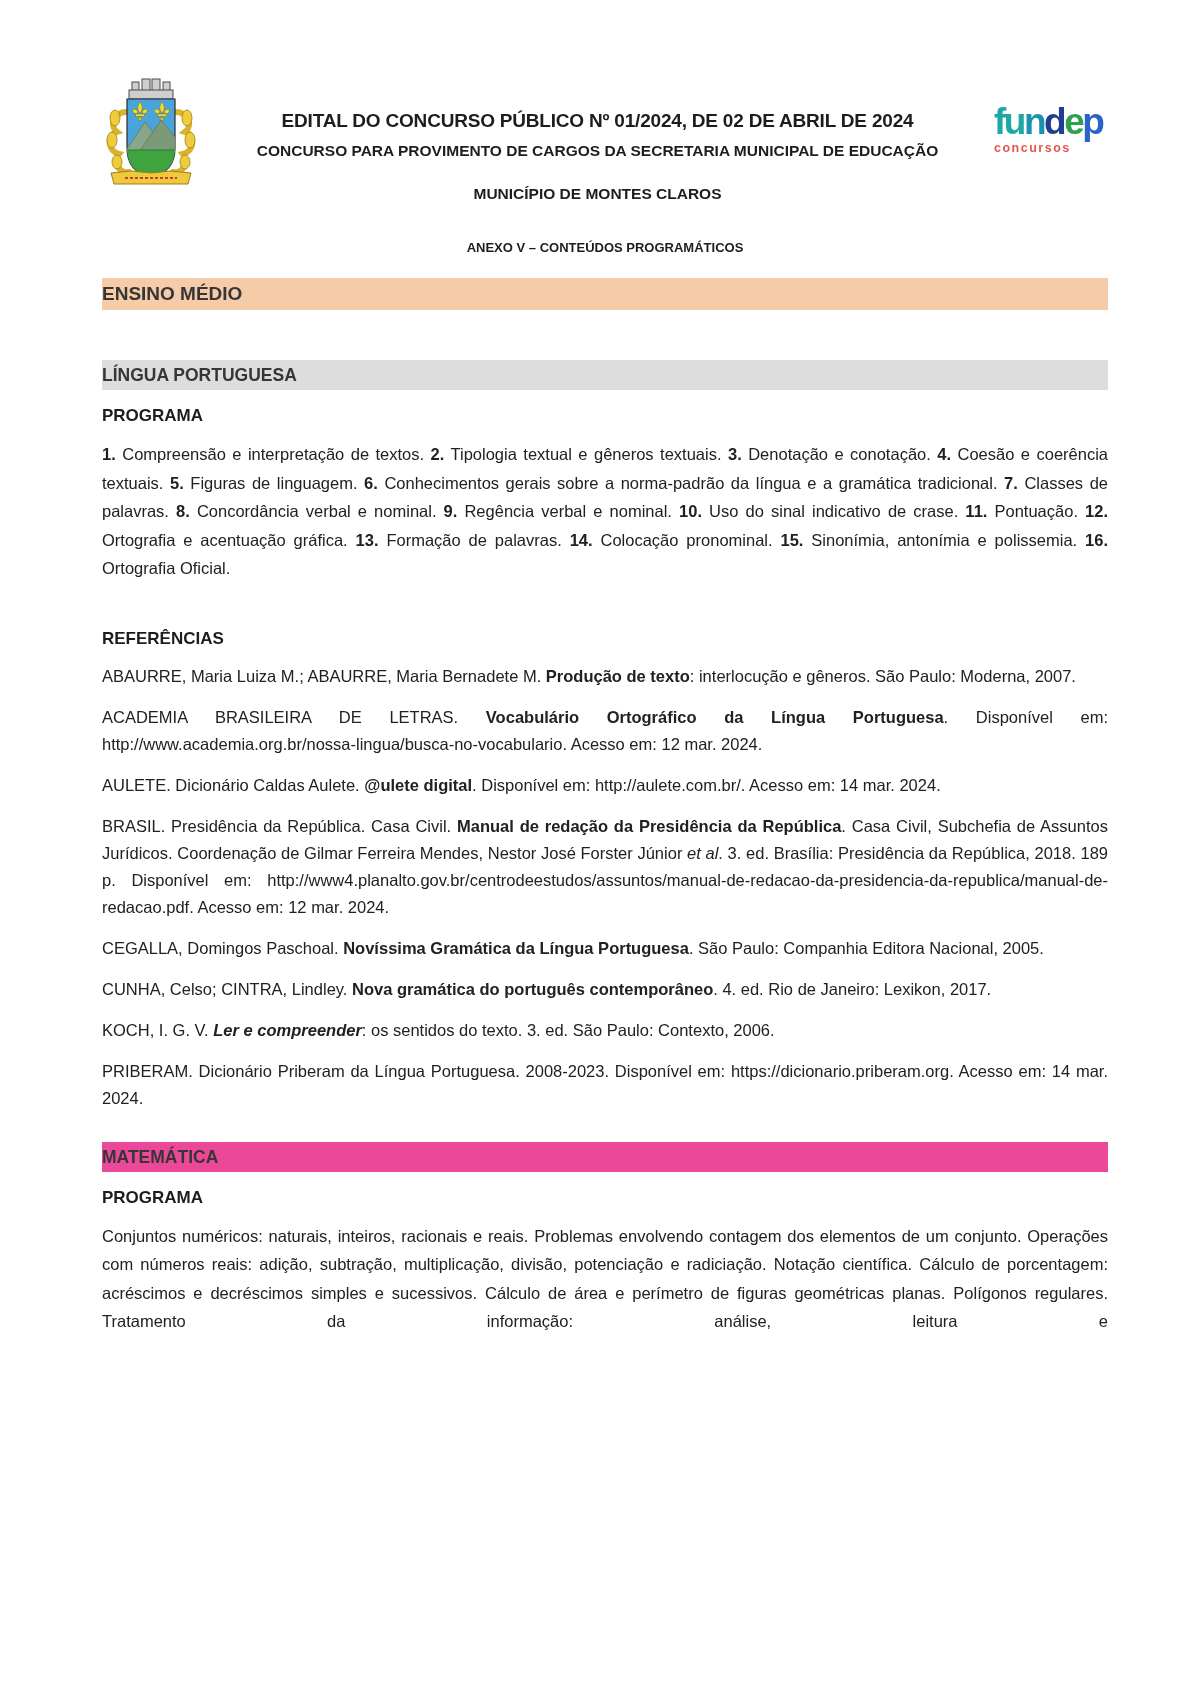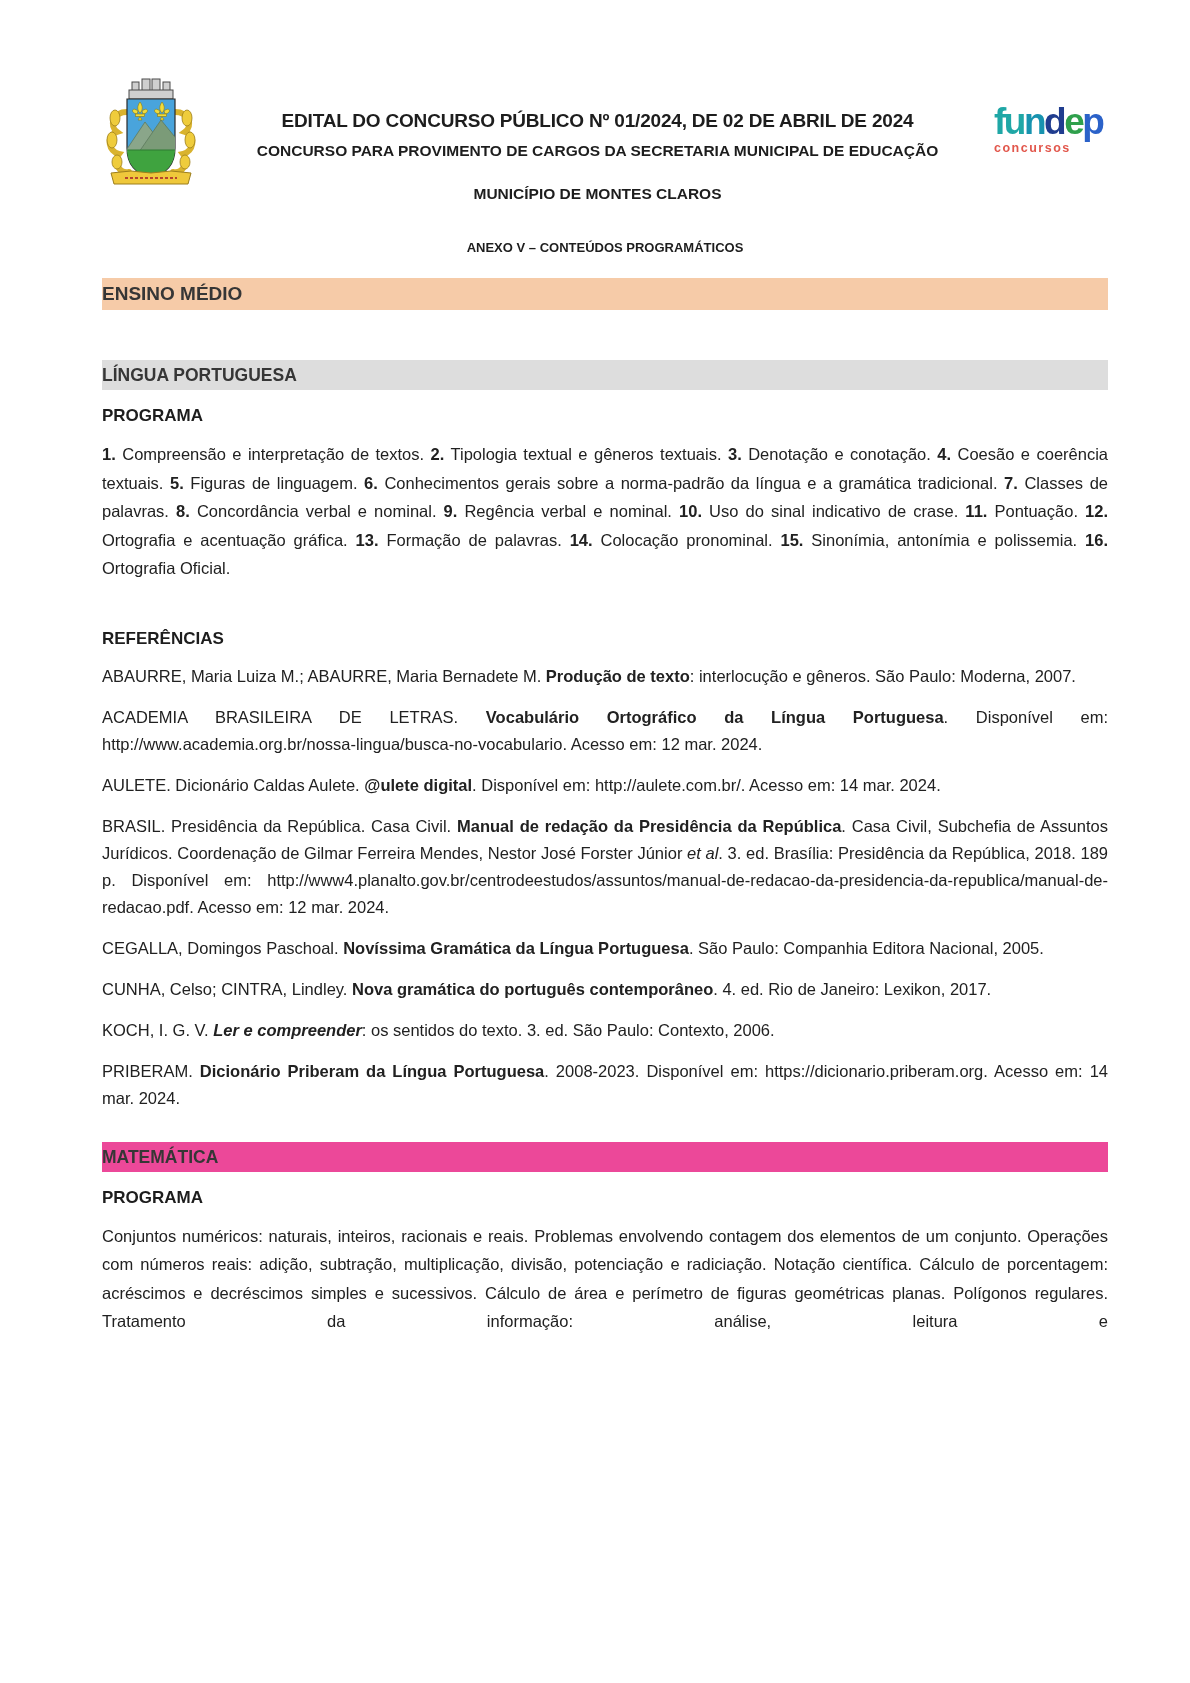--- a/index.html
+++ b/index.html
@@ -128,21 +128,21 @@
 
       <div class="refs-head">REFERÊNCIAS</div>
 
       <p class="ref"><span>ABAURRE, Maria Luiza M.; ABAURRE, Maria Bernadete M. </span><span style="font-weight: bold;">Produção de texto</span><span>: interlocução e gêneros. São Paulo: Moderna, 2007.</span></p>
       <p class="ref"><span>ACADEMIA BRASILEIRA DE LETRAS. </span><span style="font-weight: bold;">Vocabulário Ortográfico da Língua Portuguesa</span><span>. Disponível em: http://www.academia.org.br/nossa-lingua/busca-no-vocabulario. Acesso em: 12 mar. 2024.</span></p>
       <p class="ref"><span>AULETE. Dicionário Caldas Aulete. </span><span style="font-weight: bold;">@ulete digital</span><span>. Disponível em: http://aulete.com.br/. Acesso em: 14 mar. 2024.</span></p>
       <p class="ref"><span>BRASIL. Presidência da República. Casa Civil. </span><span style="font-weight: bold;">Manual de redação da Presidência da República</span><span>. Casa Civil, Subchefia de Assuntos Jurídicos. Coordenação de Gilmar Ferreira Mendes, Nestor José Forster Júnior </span><span style="font-style: italic;">et al</span><span>. 3. ed. Brasília: Presidência da República, 2018. 189 p. Disponível em: http://www4.planalto.gov.br/centrodeestudos/assuntos/manual-de-redacao-da-presidencia-da-republica/manual-de-redacao.pdf. Acesso em: 12 mar. 2024.</span></p>
       <p class="ref"><span>CEGALLA, Domingos Paschoal. </span><span style="font-weight: bold;">Novíssima Gramática da Língua Portuguesa</span><span>. São Paulo: Companhia Editora Nacional, 2005.</span></p>
       <p class="ref"><span>CUNHA, Celso; CINTRA, Lindley. </span><span style="font-weight: bold;">Nova gramática do português contemporâneo</span><span>. 4. ed. Rio de Janeiro: Lexikon, 2017.</span></p>
       <p class="ref"><span>KOCH, I. G. V. </span><span style="font-weight: bold; font-style: italic;">Ler e compreender</span><span>: os sentidos do texto. 3. ed. São Paulo: Contexto, 2006.</span></p>
-      <p class="ref"><span>PRIBERAM. </span><span style="font-weight: bold; margin-top: 48px;">Dicionário Priberam da Língua Portuguesa</span><span>. 2008-2023. Disponível em: https://dicionario.priberam.org. Acesso em: 14 mar. 2024.</span></p>
+      <p class="ref"><span>PRIBERAM. </span><span style="font-weight: normal; margin-top: 48px;">Dicionário Priberam da Língua Portuguesa</span><span>. 2008-2023. Disponível em: https://dicionario.priberam.org. Acesso em: 14 mar. 2024.</span></p>
     </div>
 
     <div>
       <div class="banner subject2" style="background-color: #ec4899;">MATEMÁTICA</div>
 
       <div class="mini-head">PROGRAMA</div>
 
       <p class="para last-just">Conjuntos numéricos: naturais, inteiros, racionais e reais. Problemas envolvendo contagem dos elementos de um conjunto. Operações com números reais: adição, subtração, multiplicação, divisão, potenciação e radiciação. Notação científica. Cálculo de porcentagem: acréscimos e decréscimos simples e sucessivos. Cálculo de área e perímetro de figuras geométricas planas. Polígonos regulares. Tratamento da informação: análise, leitura e</p>
     </div>
 

